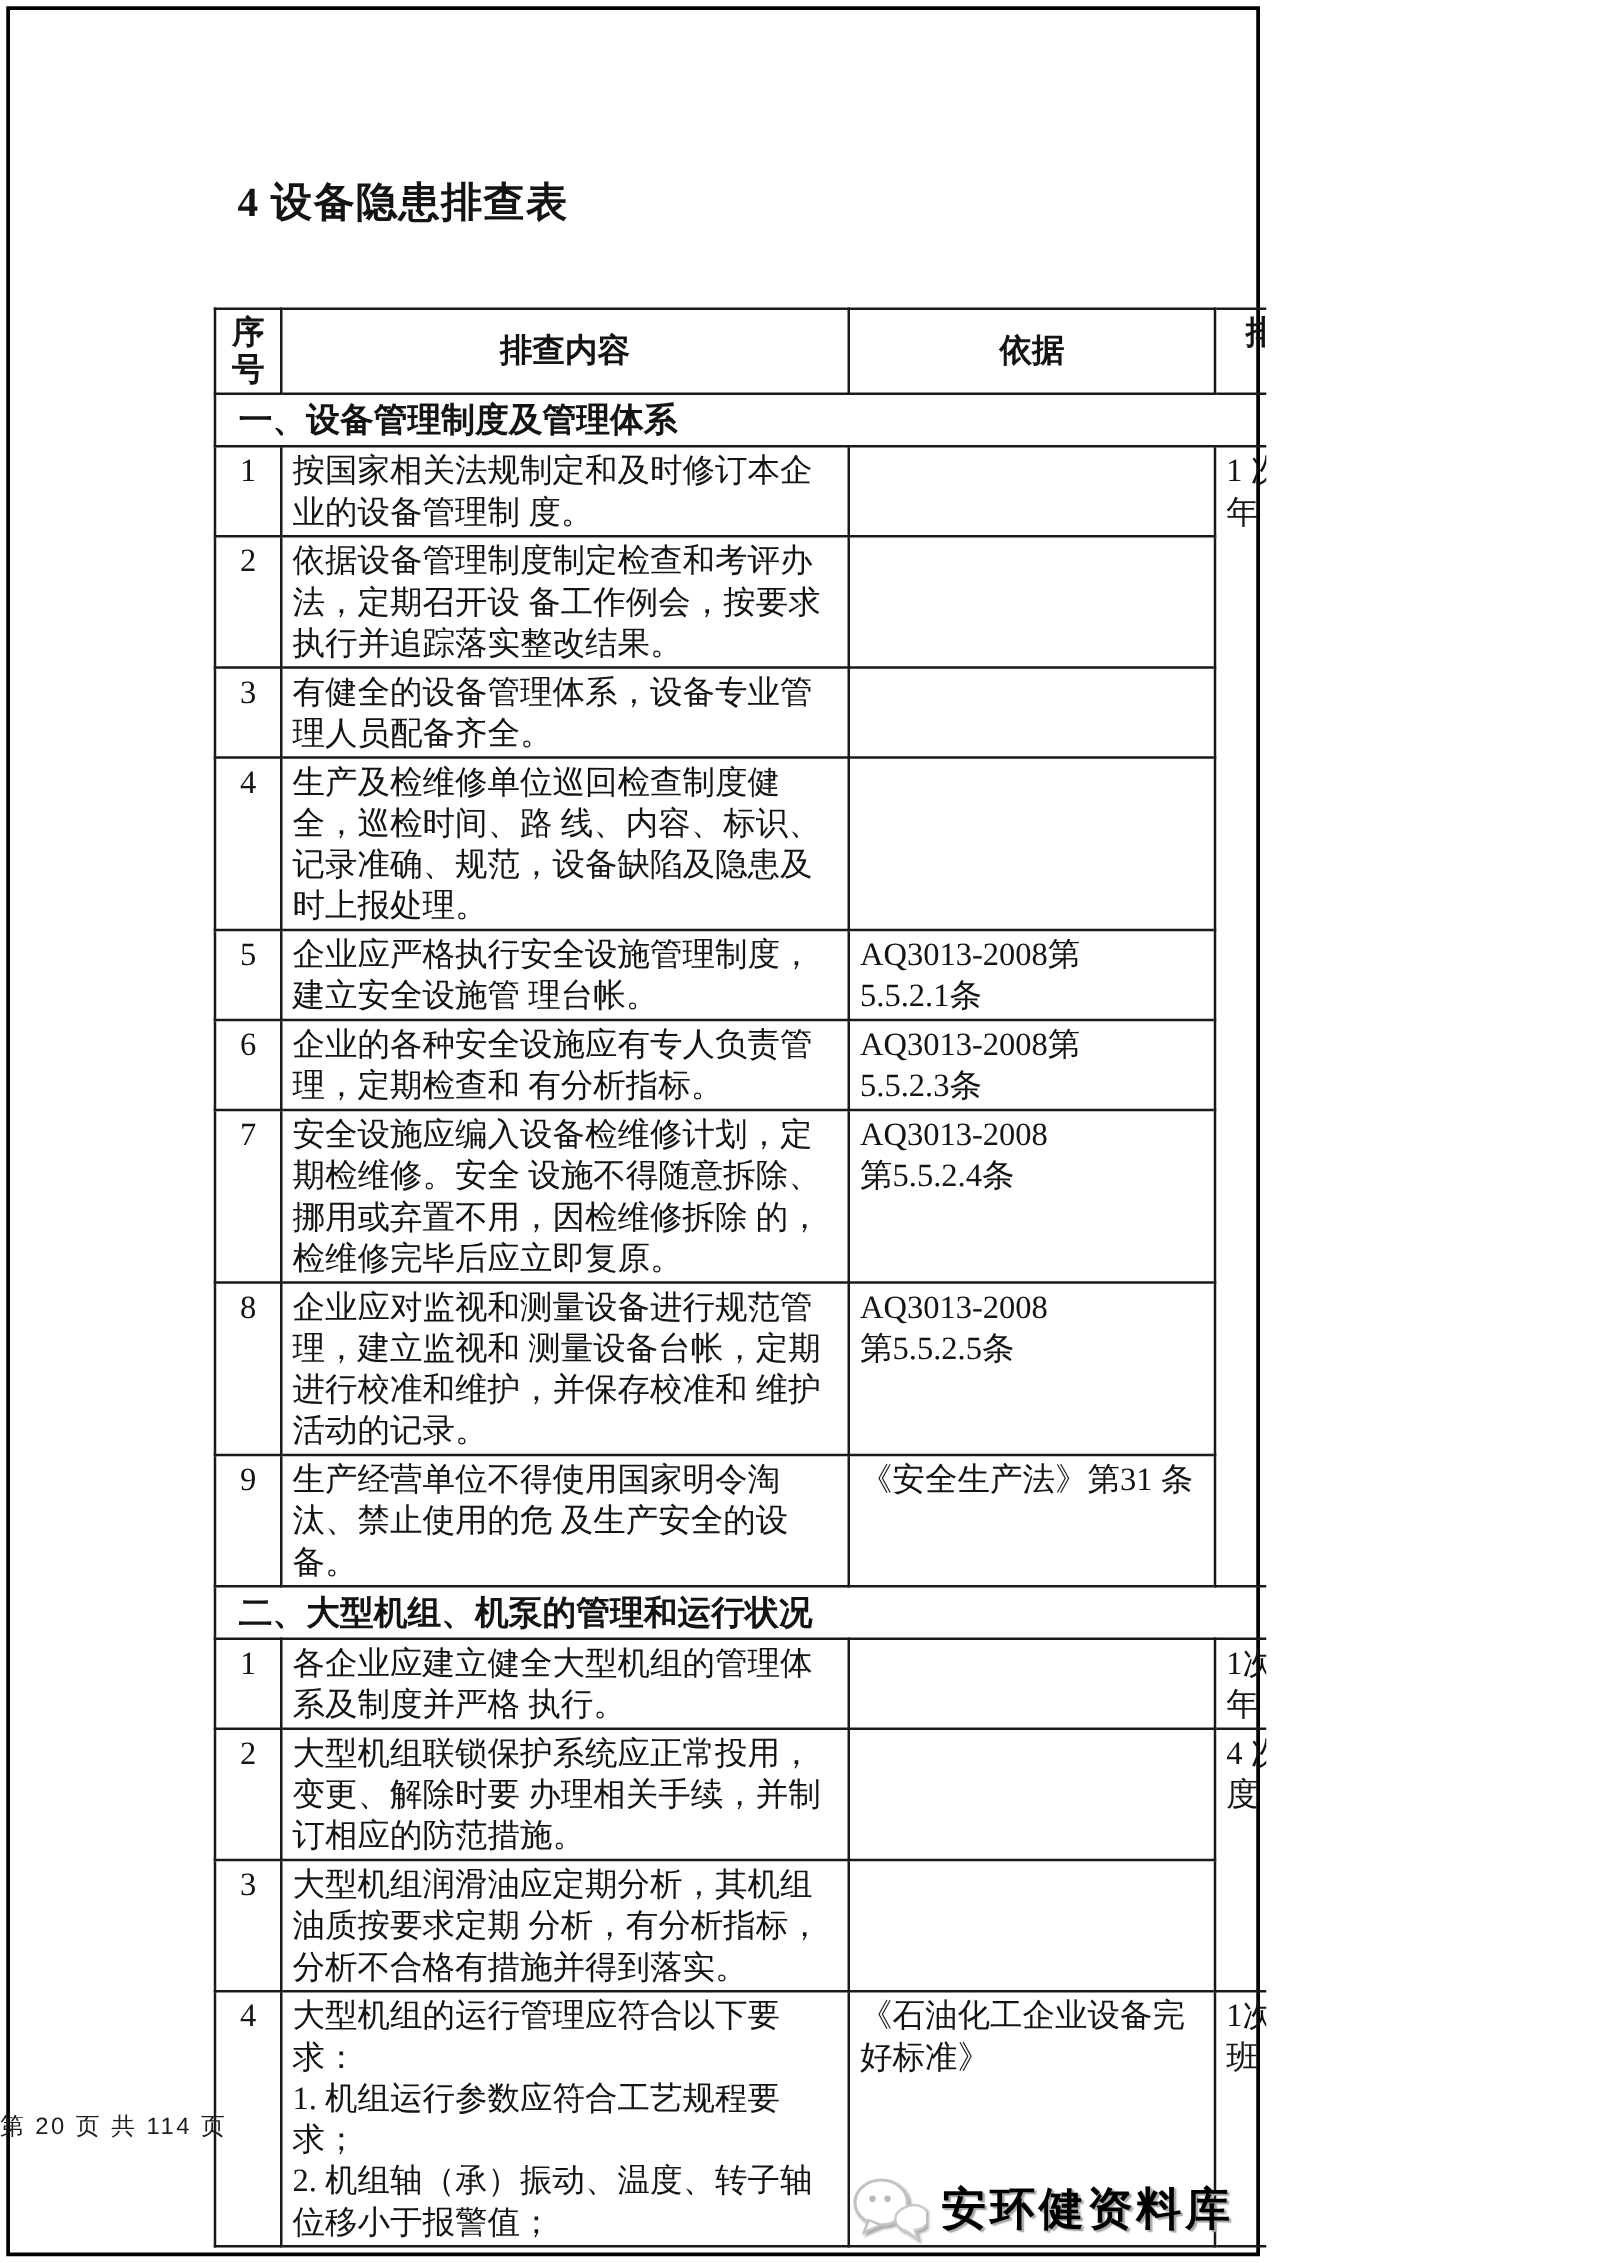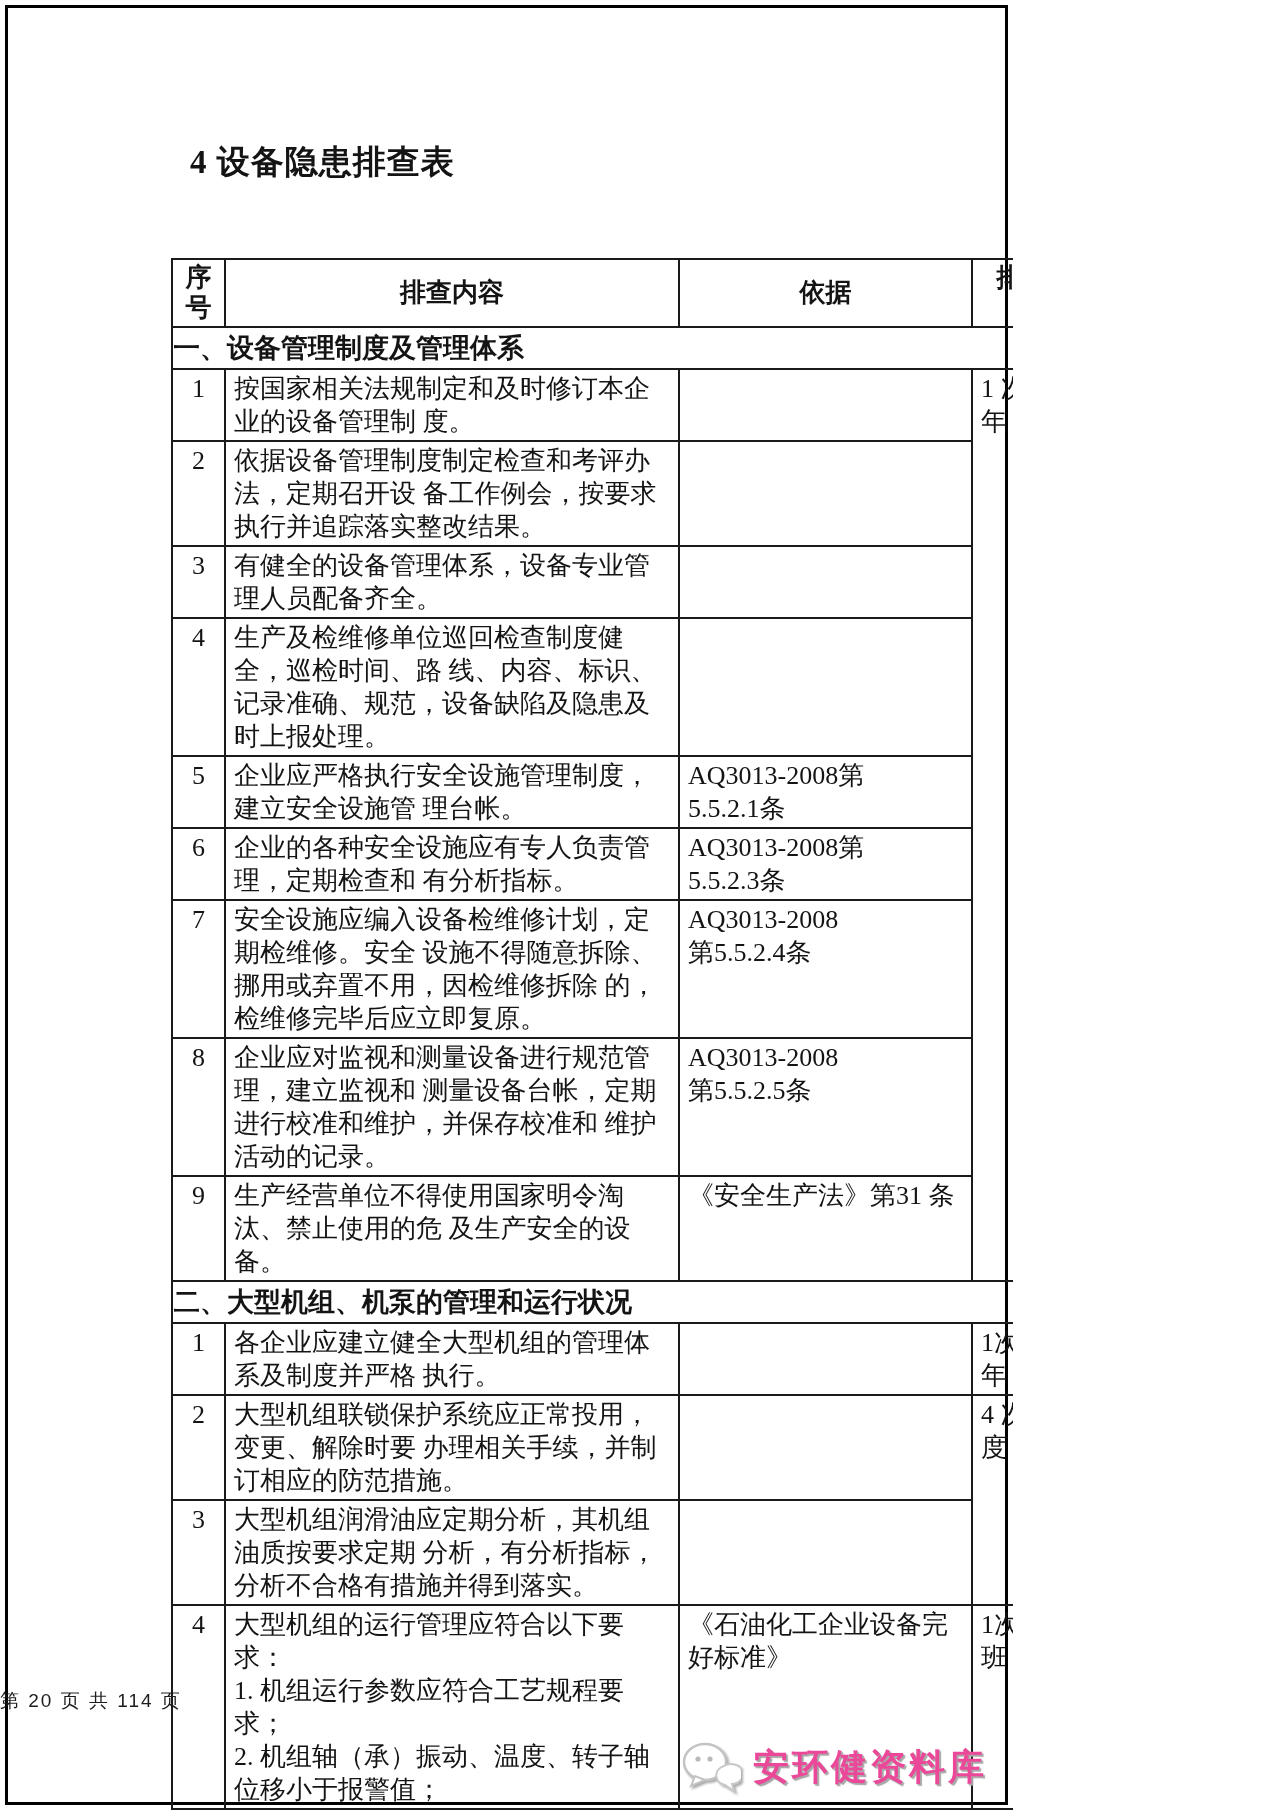--- a/index.html
+++ b/index.html
@@ -20,21 +20,21 @@
   .title{
     position:absolute;
     left:190px;top:140px;
     font-size:33px;
     font-weight:bold;
     letter-spacing:1px;
     white-space:pre;
   }
   table.inspection{
     position:absolute;
-    left:171px;top:258px;
+    left:171px;top:246px;
     width:927px;
     border-collapse:collapse;
     table-layout:fixed;
   }
   table.inspection th,
   table.inspection td{
     border:2px solid #1a1a1a;
     font-size:26px;
     line-height:33px;
     padding:2px 8px;
@@ -54,21 +54,21 @@
     padding:2px 2px;
   }
   td.vm{vertical-align:middle;}
   td.content, td.basis, td.freq{white-space:pre-line;}
   td.basis{padding:2px 6px 2px 10px;}
   td.freq{padding:2px 4px 2px 8px;}
   tr.section td{
     font-weight:bold;
     font-size:27px;
     line-height:36px;
-    padding:2px 6px 2px 0;
+    padding:2px 6px 2px 18px;
     white-space:nowrap;
     overflow:hidden;
     border-radius:10px;
   }
   .footer{
     position:absolute;
     left:0;top:1688px;
     width:100%;
     text-align:left;
     font-size:19px;
@@ -80,21 +80,21 @@
     position:absolute;
     right:26px;bottom:16px;
     display:flex;
     align-items:center;
     gap:12px;
   }
   .watermark .wm-label{
     font-size:36px;
     font-weight:bold;
     letter-spacing:3px;
-    color:#ec4899;
+    color:#000000;
     text-shadow:2px 2px 1px #a8a8a8, 1px 1px 0 #bcbcbc;
     font-family:"Liberation Sans","DejaVu Sans",sans-serif;
     white-space:nowrap;
   }
   .wm-icon{display:block;filter:drop-shadow(2px 2px 1px #ababab);}
 </style>
 </head>
 <body>
 
 <div class="doc">

